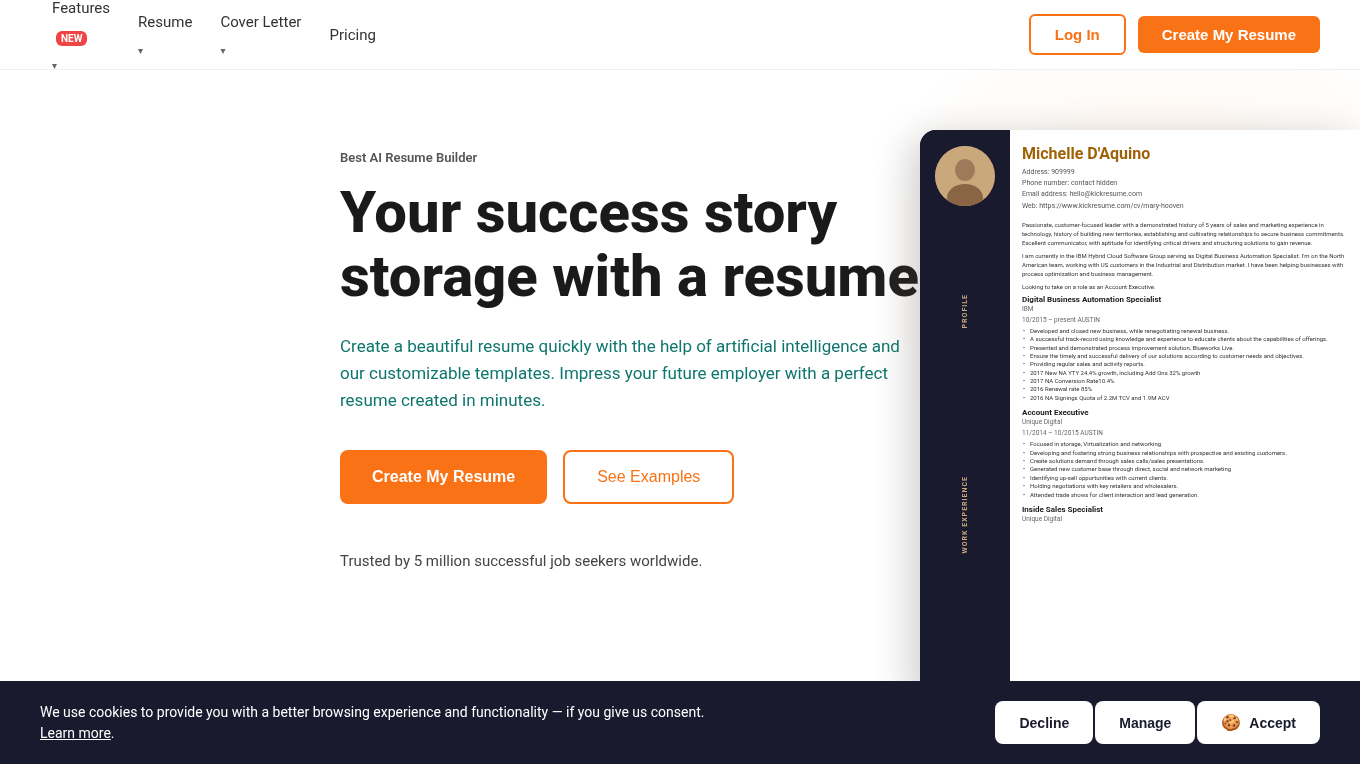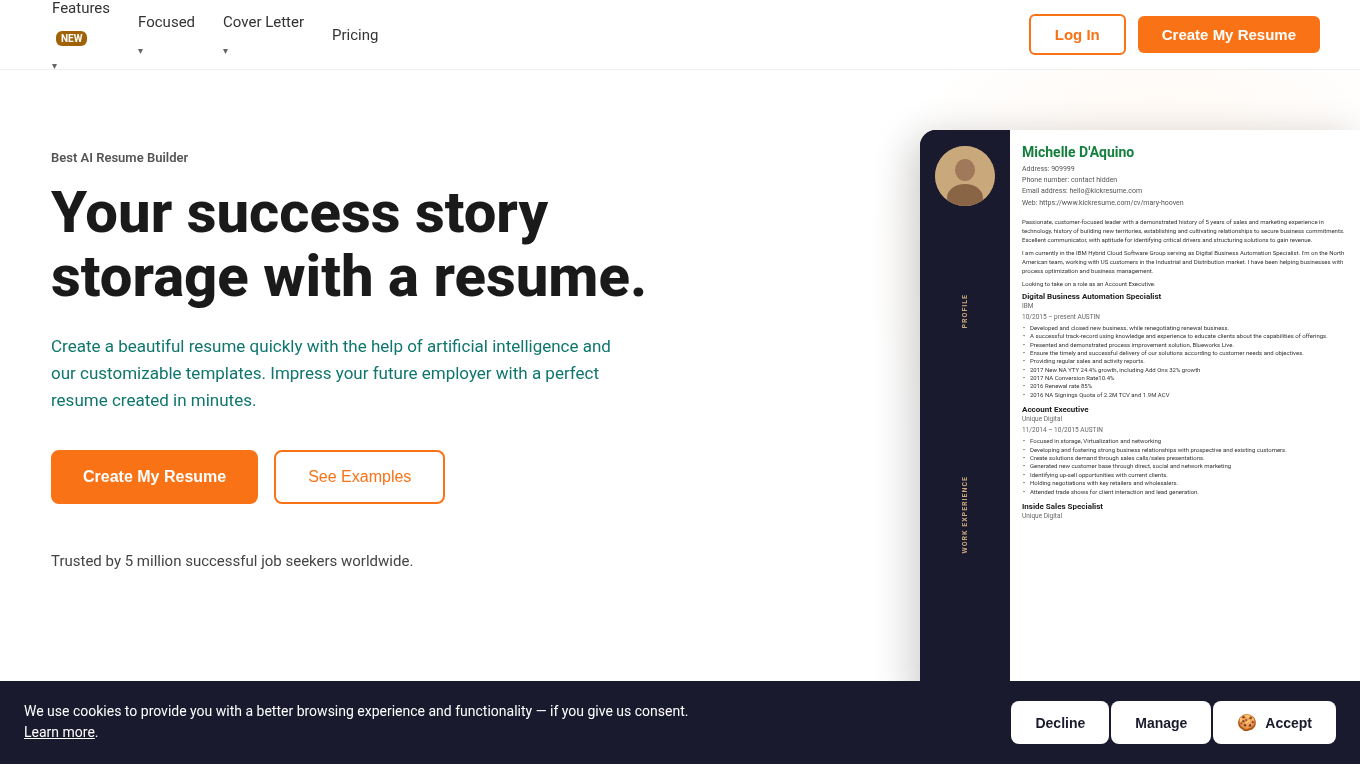--- a/index.html
+++ b/index.html
@@ -16,40 +16,40 @@
     .logo-icon { width: 32px; height: 32px; }
     .logo-text { font-size: 22px; font-weight: 700; color: #1a1a1a; }
     .nav-links { display: flex; align-items: center; gap: 4px; }
     .nav-item {
       display: flex; align-items: flex-start; gap: 14px; padding: 8px 12px;
       font-size: 15px; color: #333; cursor: pointer; border-radius: 6px;
       text-decoration: none;
       flex-direction: column;
     }
     .nav-badge {
-      background: #a16207; color: #fff; font-size: 10px; font-weight: 700;
+      background: #ef4444; color: #fff; font-size: 10px; font-weight: 700;
       padding: 2px 5px; border-radius: 6px; margin-left: 4px;
     }
     .chevron { font-size: 10px; color: #666; }
     .nav-right { display: flex; align-items: center; gap: 12px; }
     .btn-login {
       padding: 10px 24px; border: 2px solid #f97316; color: #f97316;
       background: transparent; border-radius: 6px; font-size: 15px;
       font-weight: 600; cursor: pointer;
     }
     .btn-create {
       padding: 10px 24px; background: #f97316; color: #fff;
       border: none; border-radius: 6px; font-size: 15px;
       font-weight: 600; cursor: pointer;
     }
 
     
     .hero {
       display: flex; align-items: flex-start; padding: 60px 51px 40px;
-      max-width: 1360px; margin: 0 auto; position: relative; min-height: 660px;
+      max-width: 1360px; margin: 0 auto; position: relative; min-height: 660px; justify-content: center;
     }
     .hero-left { flex: 1; max-width: 680px; padding-top: 20px; }
     .hero-badge { font-size: 13px; font-weight: 600; color: #555; margin-bottom: 16px; }
     .hero-title { font-size: 58px; font-weight: 800; line-height: 1.1; color: #1a1a1a; margin-bottom: 24px; }
     .hero-desc { font-size: 17px; color: #0f766e; line-height: 1.6; margin-bottom: 36px; max-width: 580px; }
     .hero-actions { display: flex; gap: 16px; margin-bottom: 48px; }
     .btn-hero-primary {
       padding: 16px 32px; background: #f97316; color: #fff;
       border: none; border-radius: 8px; font-size: 16px; font-weight: 700;
       cursor: pointer;
@@ -92,34 +92,34 @@
       font-size: 28px;
     }
     .resume-section-label {
       color: #c9a87c; font-size: 7px; font-weight: 700; letter-spacing: 1px;
       text-align: center; writing-mode: vertical-rl; transform: rotate(180deg);
       margin-top: 8px;
     }
     .resume-main {
       flex: 1; background: #fff; padding: 14px 12px; overflow: hidden;
     }
-    .resume-name { font-size: 14px; font-weight: 700; color: #15803d; margin-bottom: 4px; }
+    .resume-name { font-size: 16px; font-weight: 700; color: #a16207; margin-bottom: 4px; }
     .resume-contact { font-size: 7px; color: #555; line-height: 1.6; margin-bottom: 8px; }
     .resume-text { font-size: 6px; color: #333; line-height: 1.5; margin-bottom: 4px; }
     .resume-job-title { font-size: 8px; font-weight: 700; color: #1a1a1a; margin-bottom: 1px; }
     .resume-job-sub { font-size: 6.5px; color: #666; margin-bottom: 3px; }
     .resume-bullet { font-size: 6px; color: #333; line-height: 1.4; padding-left: 8px; position: relative; }
     .resume-bullet::before { content: '•'; position: absolute; left: 1px; }
 
     
     .cookie-banner {
       position: fixed; bottom: 0; left: 0; right: 0;
       background: #1a1a2e; color: #fff;
-      display: flex; justify-content: space-between;
-      padding: 20px 24px; z-index: 999; gap: 20px;
+      display: flex; align-items: center; justify-content: space-between;
+      padding: 20px 40px; z-index: 999; gap: 20px;
     }
     .cookie-text { font-size: 14px; line-height: 1.5; flex: 1; }
     .cookie-text a { color: #fff; text-decoration: underline; cursor: pointer; }
     .cookie-actions { display: flex; gap: 2px; flex-shrink: 0; }
     .btn-decline {
       padding: 12px 24px; background: #fff; color: #1a1a2e;
       border: none; border-radius: 8px; font-size: 14px; font-weight: 600;
       cursor: pointer;
     }
     .btn-manage {
@@ -146,21 +146,21 @@
 
 <nav>
   <div class="nav-left">
     <div class="nav-links">
       <div class="nav-item">
         <span>Features</span>
         <span class="nav-badge">NEW</span>
         <span class="chevron">▾</span>
       </div>
       <div class="nav-item">
-        <span>Focused</span>
+        <span>Resume</span>
         <span class="chevron">▾</span>
       </div>
       <div class="nav-item">
         <span>Cover Letter</span>
         <span class="chevron">▾</span>
       </div>
       <div class="nav-item">
         <span>Pricing</span>
       </div>
     </div>

